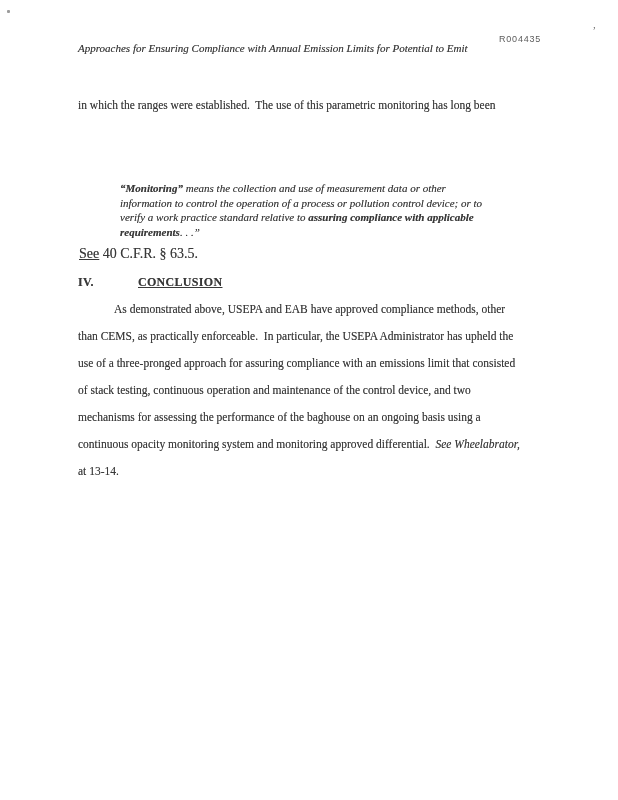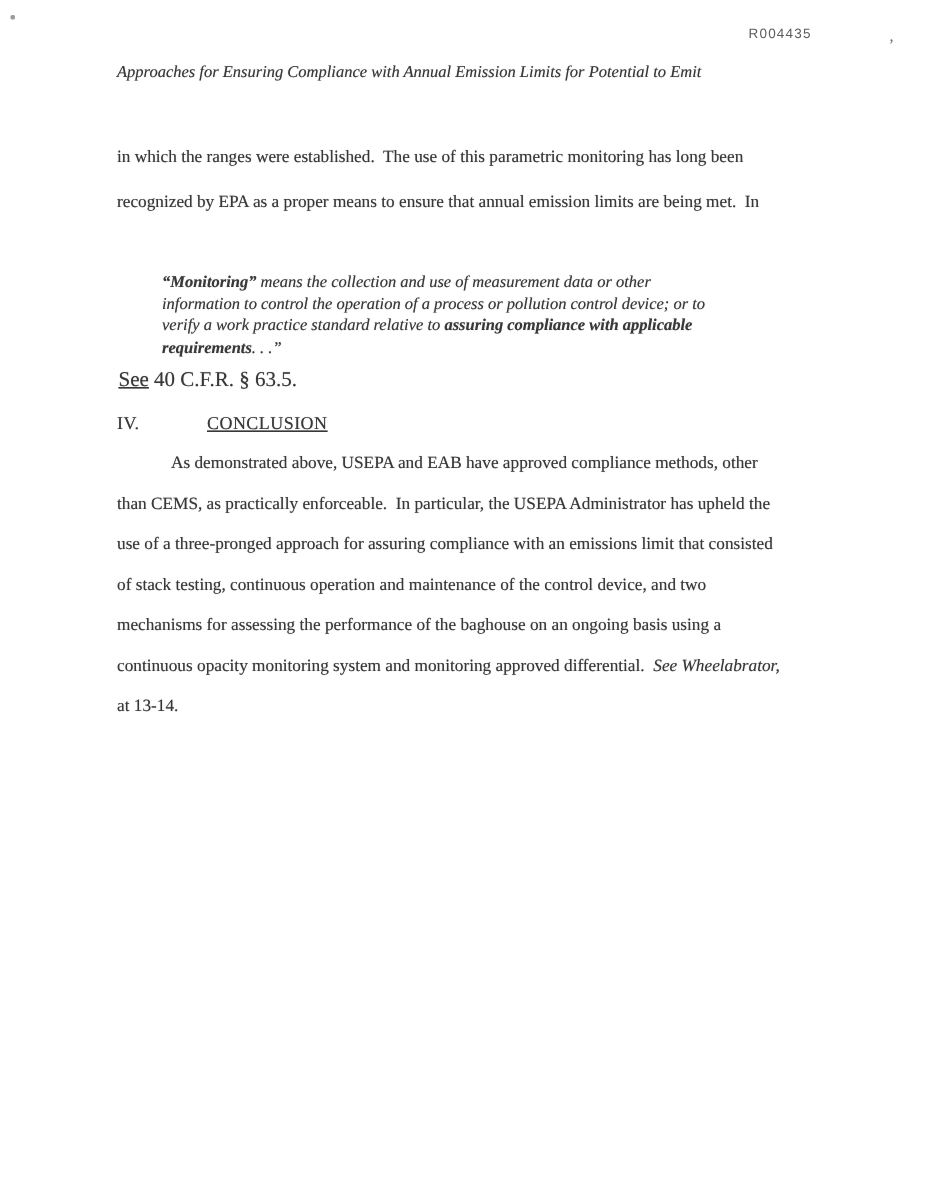--- a/index.html
+++ b/index.html
@@ -16,21 +16,21 @@
   .line { white-space:pre; }
   .b { font-weight:bold; }
   .i { font-style:italic; }
   .u { text-decoration:underline; }
 
   .speck {
     position:absolute; left:7px; top:10px;
     width:3px; height:3px; background:#4a4a4a; opacity:.55; border-radius:1px;
   }
   .bates {
-    position:absolute; left:499px; top:17px;
+    position:absolute; left:499px; top:34px;
     font-family:"Liberation Sans", sans-serif;
     font-size:9px; color:#5c5c5c; letter-spacing:0.8px;
     text-shadow:none;
   }
   .corner-mark {
     position:absolute; left:593px; top:18px;
     font-size:11px; color:#6a6a6a; text-shadow:none;
   }
   .header {
     position:absolute; left:78px; top:38px; width:468px;
@@ -38,30 +38,30 @@
   }
   .header-row { display:flex; justify-content:space-between; }
   .header-subtitle { margin-top:3px; }
 
   .para { position:absolute; left:78px; font-size:11.5px; }
   .p1 { top:90px;  line-height:30px; }
   .p2 { top:296px; line-height:27px; }
   .indent-first .line:first-child { padding-left:36px; }
 
   .quote {
-    position:absolute; left:108px; top:181px; width:430px;
+    position:absolute; left:120px; top:181px; width:430px;
     font-size:11px; font-style:italic; line-height:14.6px;
   }
   .citation {
     position:absolute; left:79px; top:246px;
     font-size:14px; line-height:16px;
   }
   .heading {
     position:absolute; left:78px; top:275px;
-    font-size:12px; font-weight:normal; letter-spacing:0.3px;
+    font-size:12px; font-weight:bold; letter-spacing:0.3px;
   }
   .heading .hnum { display:inline-block; width:60px; }
   .heading .htitle { text-decoration:underline; }
 </style>
 </head>
 <body>
 
 <div class="page">
 
   <div class="speck"></div>
@@ -69,21 +69,20 @@
   <div class="bates">R004435</div>
 
   <div class="corner-mark">,</div>
 
   <div class="header">
     <div class="header-subtitle">Approaches for Ensuring Compliance with Annual Emission Limits for Potential to Emit</div>
   </div>
 
   <div class="para p1">
       <div class="line"><span>in which the ranges were established.  The use of this parametric monitoring has long been</span></div>
-      <div class="line"><span>recognized by EPA as a proper means to ensure that annual emission limits are being met.  In</span></div>
     </div>
 
   <div class="quote">
       <div class="line"><span class="b">“Monitoring”</span><span> means the collection and use of measurement data or other</span></div>
       <div class="line"><span>information to control the operation of a process or pollution control device; or to</span></div>
       <div class="line"><span>verify a work practice standard relative to </span><span class="b">assuring compliance with applicable</span></div>
       <div class="line"><span class="b">requirements</span><span>. . .”</span></div>
     </div>
 
   <div class="citation">

